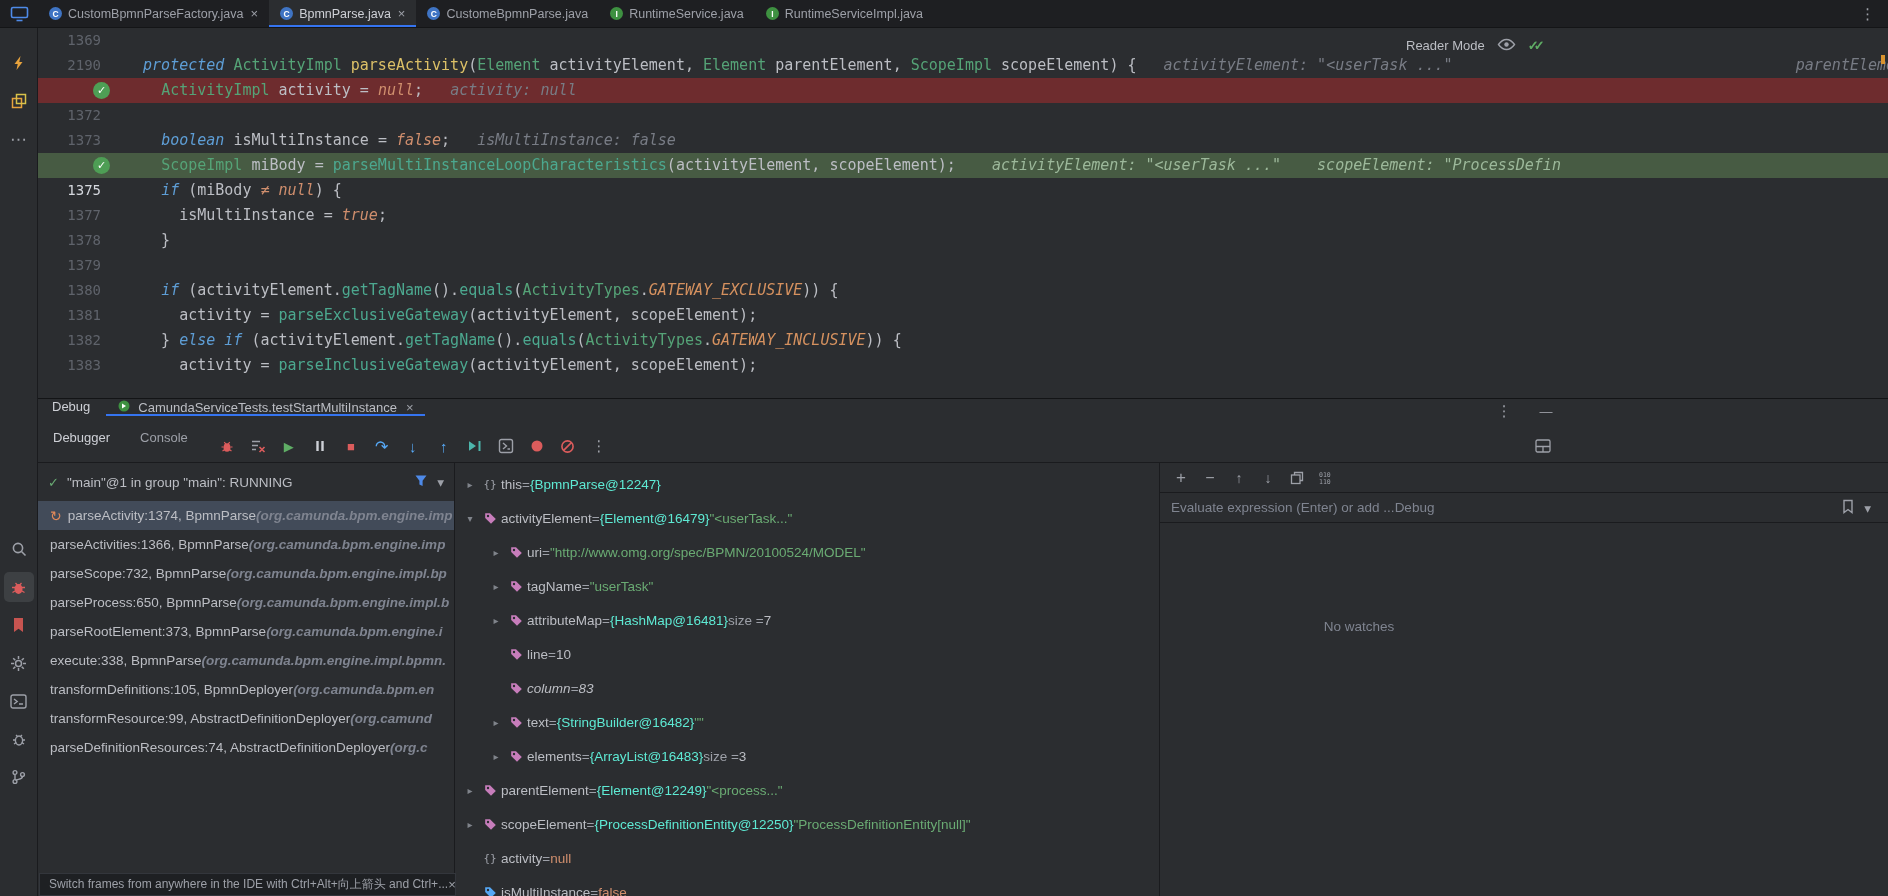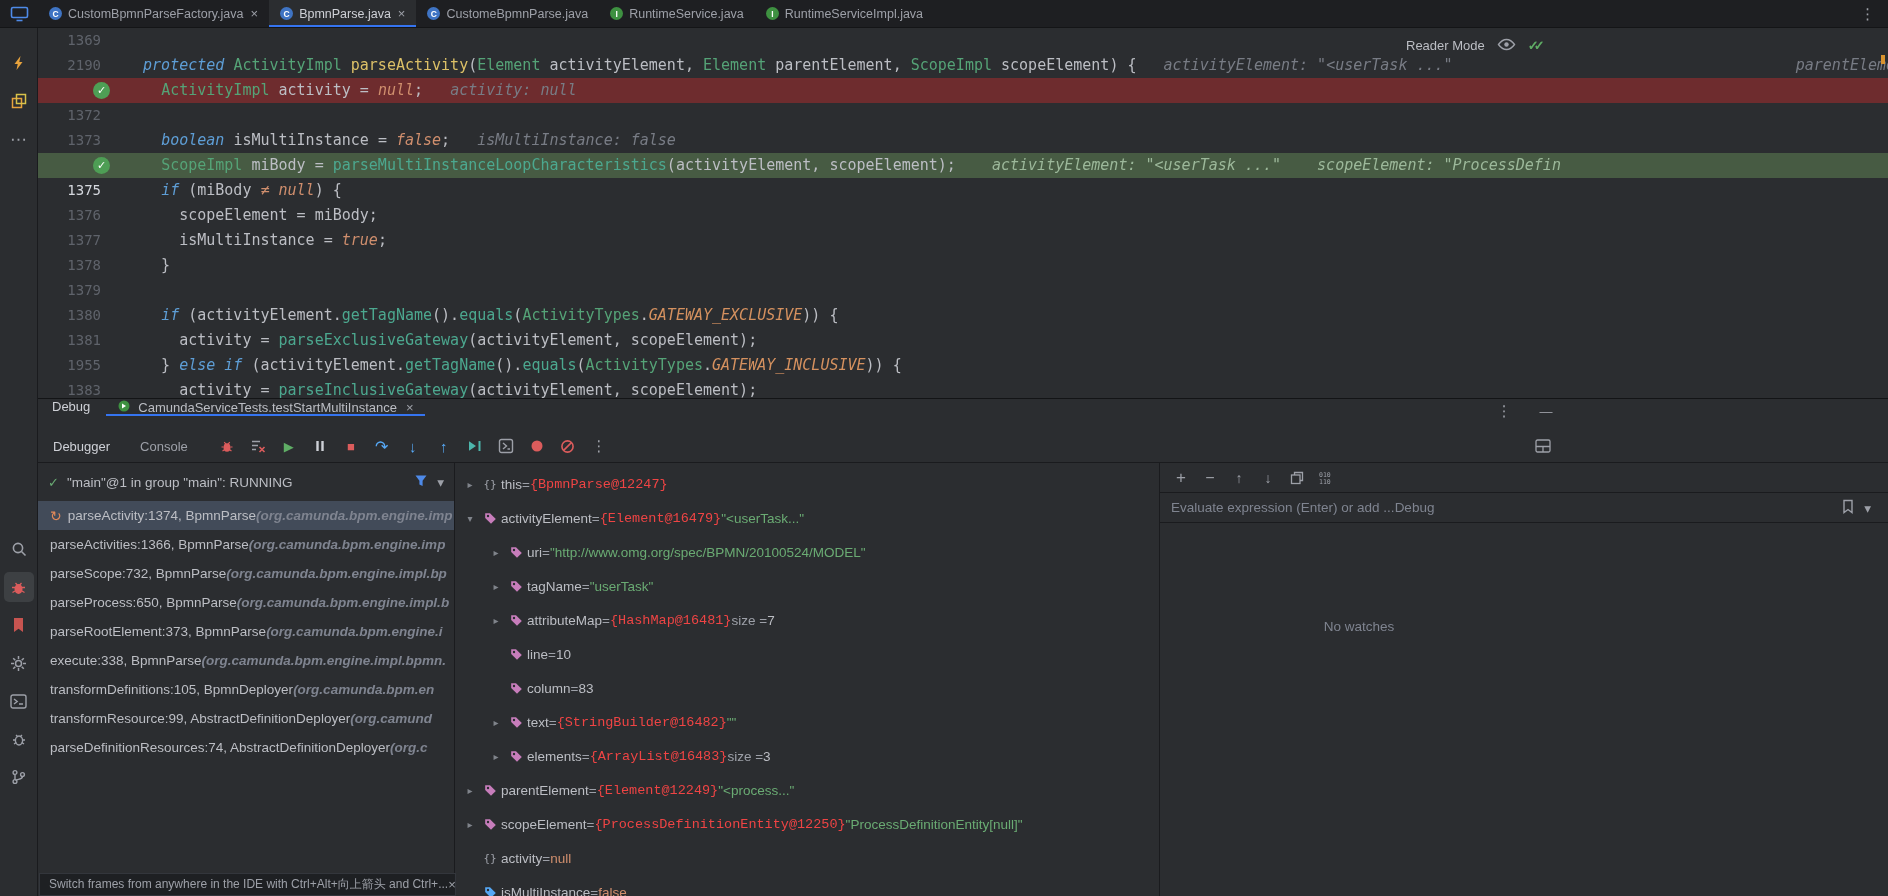--- a/index.html
+++ b/index.html
@@ -54,21 +54,21 @@
 
   
   .debug{flex:1;min-height:0;display:flex;flex-direction:column;background:#2b2d30;border-top:1px solid #131416;}
   .dbg-header{flex:0 0 31px;height:31px;display:flex;align-items:flex-start;padding-left:14px;}
   .dbg-title{font-size:13px;color:#ced0d6;display:flex;align-items:center;margin-right:16px;}
   .session-tab{display:flex;align-items:center;gap:7px;padding:0 11px;position:relative;font-size:13px;color:#bcbec4;white-space:nowrap;}
   .session-tab::after{content:"";position:absolute;left:0;right:0;bottom:0;height:2px;background:#3574f0;}
   .session-tab .close{color:#9da0a8;font-size:13px;margin-left:2px;}
   .dbg-header-right{margin-left:auto;margin-right:330px;display:flex;align-items:center;gap:18px;}
   .dbg-toolbar{flex:0 0 33px;height:33px;display:flex;align-items:center;border-bottom:1px solid #1a1b1e;}
-  .viewtabs{display:flex;align-items:center;height:100%;}
+  .viewtabs{display:flex;align-items:flex-start;height:100%;}
   .view-tab{padding:0 15px;font-size:13px;color:#9da0a8;display:flex;align-items:center;}
   .view-tab.active{color:#ced0d6;}
   .actions{display:flex;align-items:center;gap:7px;margin-left:12px;}
   .aic{width:24px;height:24px;display:flex;align-items:center;justify-content:center;border-radius:4px;}
   .toolbar-right{margin-left:auto;margin-right:333px;display:flex;align-items:center;}
   .dbg-content{flex:1;min-height:0;display:flex;}
 
   .frames{flex:0 0 417px;border-right:1px solid #1a1b1e;display:flex;flex-direction:column;overflow:hidden;}
   .thread-row{flex:0 0 38px;display:flex;align-items:center;gap:8px;padding:0 10px;font-size:13.5px;color:#bcbec4;white-space:nowrap;}
   .thread-check{color:#6aab73;font-size:13px;}
@@ -80,21 +80,21 @@
   .frame .fn{color:#bcbec4;}
   .frame .pkg{color:#7f8490;font-style:italic;font-weight:bold;}
 
   .vars{flex:1;min-width:0;border-right:1px solid #1a1b1e;overflow:hidden;padding-top:4px;}
   .vrow{height:34px;display:flex;align-items:center;font-size:13.5px;white-space:nowrap;overflow:hidden;}
   .chev{flex:0 0 18px;width:18px;text-align:center;color:#80848b;font-size:10px;}
   .vicon{flex:0 0 22px;width:22px;display:flex;align-items:center;justify-content:center;}
   .vicon.braces{color:#9da0a8;font-size:11px;font-family:"DejaVu Sans Mono",monospace;}
   .v-vn{color:#bcbec4;}
   .v-eq{color:#9da0a8;}
-  .v-ref{color:#ef4444;font-family:Liberation Mono, monospace;}
+  .v-ref{color:#5eead4;}
   .v-str{color:#6aab73;}
   .v-num{color:#bcbec4;}
   .v-lit{color:#cf8e6d;}
   .v-dim{color:#9da0a8;}
 
   .watches{flex:0 0 728px;display:flex;flex-direction:column;overflow:hidden;}
   .wtoolbar{flex:0 0 30px;display:flex;align-items:center;gap:5px;padding:0 9px;border-bottom:1px solid #1a1b1e;}
   .wic{width:24px;height:24px;display:flex;align-items:center;justify-content:center;border-radius:4px;}
   .evalrow{flex:0 0 30px;display:flex;align-items:center;padding:0 11px;font-size:13.5px;color:#7f8490;border-bottom:1px solid #1a1b1e;}
   .eval-right{margin-left:auto;display:flex;align-items:center;gap:10px;color:#9da0a8;padding-right:6px;}
@@ -257,45 +257,41 @@
               <div class="gutter">
                 <span class="bp">✓</span>
               </div>
               <div class="codecell"><span class="p">    </span><span class="ty">ScopeImpl </span><span class="p">miBody </span><span class="p">= </span><span class="mc">parseMultiInstanceLoopCharacteristics</span><span class="p">(activityElement, scopeElement);</span><span class="p">    </span><span class="hg">activityElement: "&lt;userTask ..."</span><span class="p">    </span><span class="hg">scopeElement: "ProcessDefin</span></div>
             </div>
             <div class="line">
               <div class="gutter cur">1375</div>
               <div class="codecell"><span class="p">    </span><span class="kw">if </span><span class="p">(miBody </span><span class="op">≠ </span><span class="li">null</span><span class="p">) {</span></div>
             </div>
             <div class="line">
-              <div class="gutter">1376</div>
-              <div class="codecell"><span class="p">      scopeElement = miBody;</span></div>
-            </div>
-            <div class="line">
               <div class="gutter">1377</div>
               <div class="codecell"><span class="p">      isMultiInstance = </span><span class="li">true</span><span class="p">;</span></div>
             </div>
             <div class="line">
               <div class="gutter">1378</div>
               <div class="codecell"><span class="p">    }</span></div>
             </div>
             <div class="line">
               <div class="gutter">1379</div>
               <div class="codecell"></div>
             </div>
             <div class="line">
               <div class="gutter">1380</div>
               <div class="codecell"><span class="p">    </span><span class="kw">if </span><span class="p">(activityElement.</span><span class="mc">getTagName</span><span class="p">().</span><span class="mc">equals</span><span class="p">(</span><span class="ty">ActivityTypes</span><span class="p">.</span><span class="cn">GATEWAY_EXCLUSIVE</span><span class="p">)) {</span></div>
             </div>
             <div class="line">
               <div class="gutter">1381</div>
               <div class="codecell"><span class="p">      activity = </span><span class="mc">parseExclusiveGateway</span><span class="p">(activityElement, scopeElement);</span></div>
             </div>
             <div class="line">
-              <div class="gutter">1955</div>
+              <div class="gutter">1382</div>
               <div class="codecell"><span class="p">    } </span><span class="kw">else if </span><span class="p">(activityElement.</span><span class="mc">getTagName</span><span class="p">().</span><span class="mc">equals</span><span class="p">(</span><span class="ty">ActivityTypes</span><span class="p">.</span><span class="cn">GATEWAY_INCLUSIVE</span><span class="p">)) {</span></div>
             </div>
             <div class="line">
               <div class="gutter">1383</div>
               <div class="codecell"><span class="p">      activity = </span><span class="mc">parseInclusiveGateway</span><span class="p">(activityElement, scopeElement);</span></div>
             </div>
           </div>
         <div class="reader">
           <span>Reader Mode</span>
           <span id="eyeIcon"><span class="ic" style="display: inline-flex; align-items: center; justify-content: center;">
@@ -542,21 +538,21 @@
                 <span class="vicon">
                   <svg width="13" height="13" viewBox="0 0 13 13">
                     <path d="M1.2 1.2h4.8l5.8 5.8-4.8 4.8-5.8-5.8z" fill="#c77dbb"></path>
                     <circle cx="4" cy="4" r="1.2" fill="#2b2d30"></circle>
                   </svg>
                 </span>
                 <span class="v-vn">line</span>
                 <span class="v-eq"> = </span>
                 <span class="v-num">10</span>
               </div>
-              <div class="vrow" style="padding-left: 32px;">
+              <div class="vrow" style="padding-left: 32px; font-style: italic;">
                 <span class="chev"></span>
                 <span class="vicon">
                   <svg width="13" height="13" viewBox="0 0 13 13">
                     <path d="M1.2 1.2h4.8l5.8 5.8-4.8 4.8-5.8-5.8z" fill="#c77dbb"></path>
                     <circle cx="4" cy="4" r="1.2" fill="#2b2d30"></circle>
                   </svg>
                 </span>
                 <span class="v-vn">column</span>
                 <span class="v-eq"> = </span>
                 <span class="v-num">83</span>

